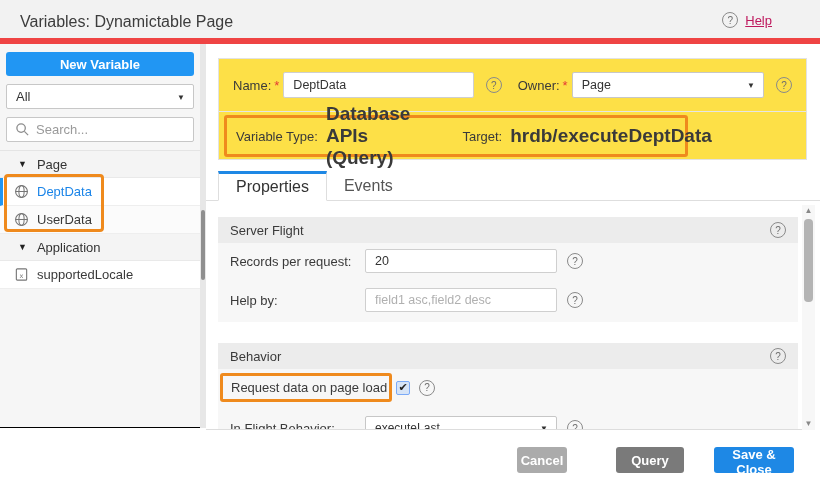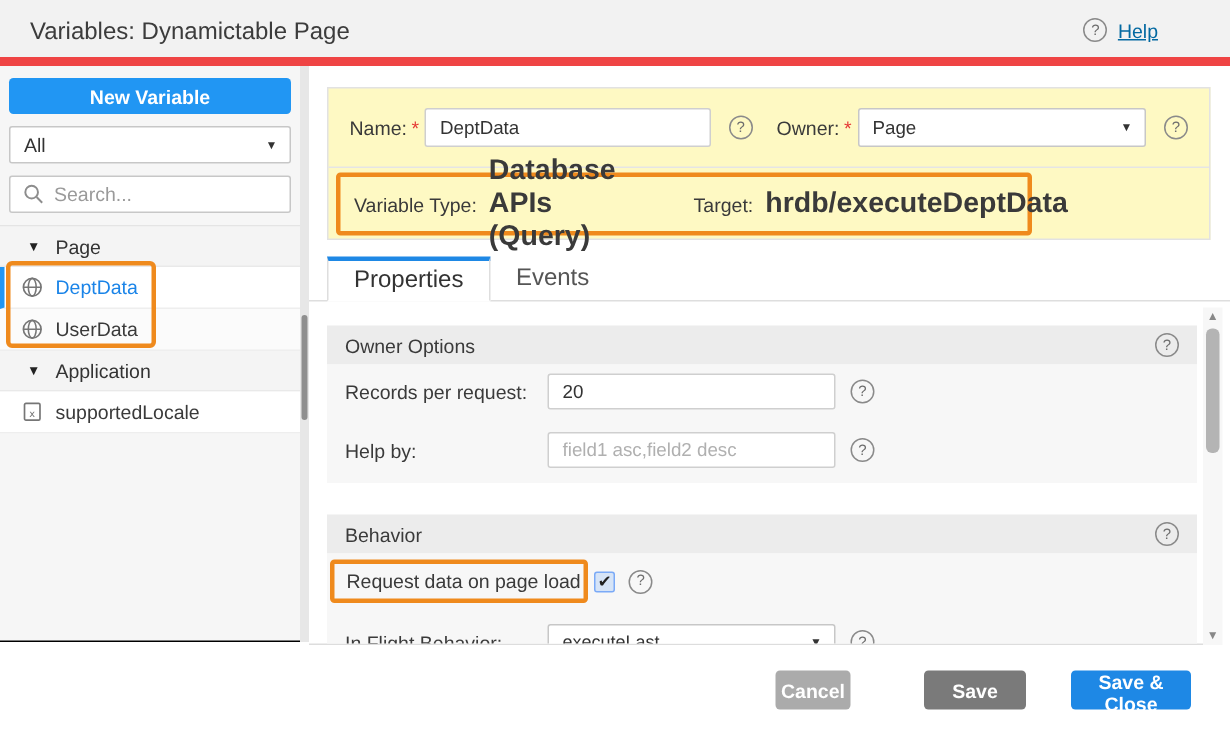--- a/index.html
+++ b/index.html
@@ -4,21 +4,21 @@
 <style>
   * { margin:0; padding:0; box-sizing:border-box; }
   html,body { background:#fff; }
   body { font-family:"Liberation Sans", sans-serif; color:#333; }
   .app { position:relative; width:820px; height:488px; background:#fff; overflow:hidden; }
 
   
   .hdr { position:absolute; left:0; top:0; width:820px; height:44px; background:#f2f2f2; border-bottom:6px solid #ef4444; }
   .hdr .title { position:absolute; left:20px; top:13px; font-size:16px; color:#3c3c3c; }
   .hdr .help { position:absolute; right:48px; top:12px; display:flex; align-items:center; gap:7px; cursor:pointer; }
-  .hdr .help span.txt { font-size:13px; color:#0369a1;text-decoration:underline; }
+  .hdr .help span.txt { font-size:13px; color:#be185d;text-decoration:underline; }
 
   .qmark { display:inline-flex; align-items:center; justify-content:center; width:16px; height:16px; border:1px solid #8a8a8a; border-radius:50%; font-size:10px; color:#6e6e6e; background:transparent; flex:0 0 auto; }
 
   
   .sidebar { position:absolute; left:0; top:44px; width:200px; height:384px; background:#f6f6f6; border-bottom:1px solid #000000; }
   .new-var { display:block; margin:8px 6px 0 6px; width:188px; height:24px; background:#2196f3; border:none; border-radius:3px; color:#fff; font-weight:bold; font-size:13px; font-family:"Liberation Sans",sans-serif; cursor:pointer; }
   .fake-select { position:relative; display:flex; align-items:center; background:#fff; border:1px solid #c7c7c7; border-radius:2px; font-size:13px; color:#333; cursor:pointer; }
   .side-filter { margin:8px 6px 0 6px; width:188px; height:25px; padding:0 9px; }
   .fake-select .caret { position:absolute; right:8px; top:50%; transform:translateY(-50%); font-size:8px; color:#333; }
   .side-search { margin:8px 6px 0 6px; width:188px; height:25px; background:#fff; border:1px solid #c7c7c7; border-radius:2px; display:flex; align-items:center; padding:0 8px; gap:6px; }
@@ -37,21 +37,21 @@
 
   .annot { position:absolute; border:3px solid #ef8a1d; border-radius:4px; pointer-events:none; }
   .annot-tree { left:4px; top:130px; width:100px; height:58px; }
 
   .side-scroll { position:absolute; left:200px; top:44px; width:6px; height:384px; background:#e7e7e7; }
   .side-scroll .thumb { position:absolute; left:1px; top:166px; width:4px; height:70px; background:#8f8f8f; border-radius:2px; }
 
   
   .main { position:absolute; left:206px; top:44px; width:614px; height:386px; background:#fff; }
 
-  .card { position:absolute; left:12px; top:14px; width:589px; height:102px; background:#fef9c3; border:1px solid #e2e2e2; }
+  .card { position:absolute; left:12px; top:14px; width:589px; height:102px; background:#fde047; border:1px solid #e2e2e2; }
   .card-row1 { display:flex; align-items:center; height:52px; padding:0 14px; }
   .flabel { font-size:13px; color:#3a3a3a; white-space:nowrap; }
   .req { color:#e53935; font-size:13px; margin:0 4px 0 3px; }
   .tinput { height:26px; border:1px solid #cfcfcf; border-radius:2px; font-size:12.5px; color:#333; padding:0 9px; font-family:"Liberation Sans",sans-serif; background:#fff; outline:none; }
   .tinput::placeholder { color:#b0b0b0; }
   .name-input { width:192px; }
   .owner-select { width:194px; height:26px; padding:0 9px; font-size:12.5px; }
   .card-row1 .qmark { margin:0 16px 0 12px; }
   .card-row1 .qmark.last { margin-right:0; }
   .card-hr { border-top:1px solid #e5e5e5; }
@@ -193,21 +193,21 @@
 
     <div class="tabs">
       <div class="tab active">Properties</div>
       <div class="tab">Events</div>
     </div>
 
     <div class="viewport">
       <div class="sp"></div>
 
       <div class="sect-hd">
-        <span class="t">Owner Options</span>
+        <span class="t">Server Flight</span>
         <span class="qmark">?</span>
       </div>
       <div class="sect-bd so-bd">
         <div class="frow">
           <span class="flabel">Records per request:</span>
           <input class="tinput sm-input" value="20" style="">
           <span class="qmark">?</span>
         </div>
         <div class="frow">
           <span class="flabel">Help by:</span>
@@ -240,16 +240,16 @@
     </div>
 
     <div class="mscroll">
       <div class="arr up">▲</div>
       <div class="thumb"></div>
       <div class="arr dn">▼</div>
     </div>
   </div>
 
   <button class="fbtn btn-cancel">Cancel</button>
-  <button class="fbtn btn-save">Save</button>
+  <button class="fbtn btn-save">Query</button>
   <button class="fbtn btn-saveclose">Save &amp; Close</button>
 
 </div>
 
 </body></html>

